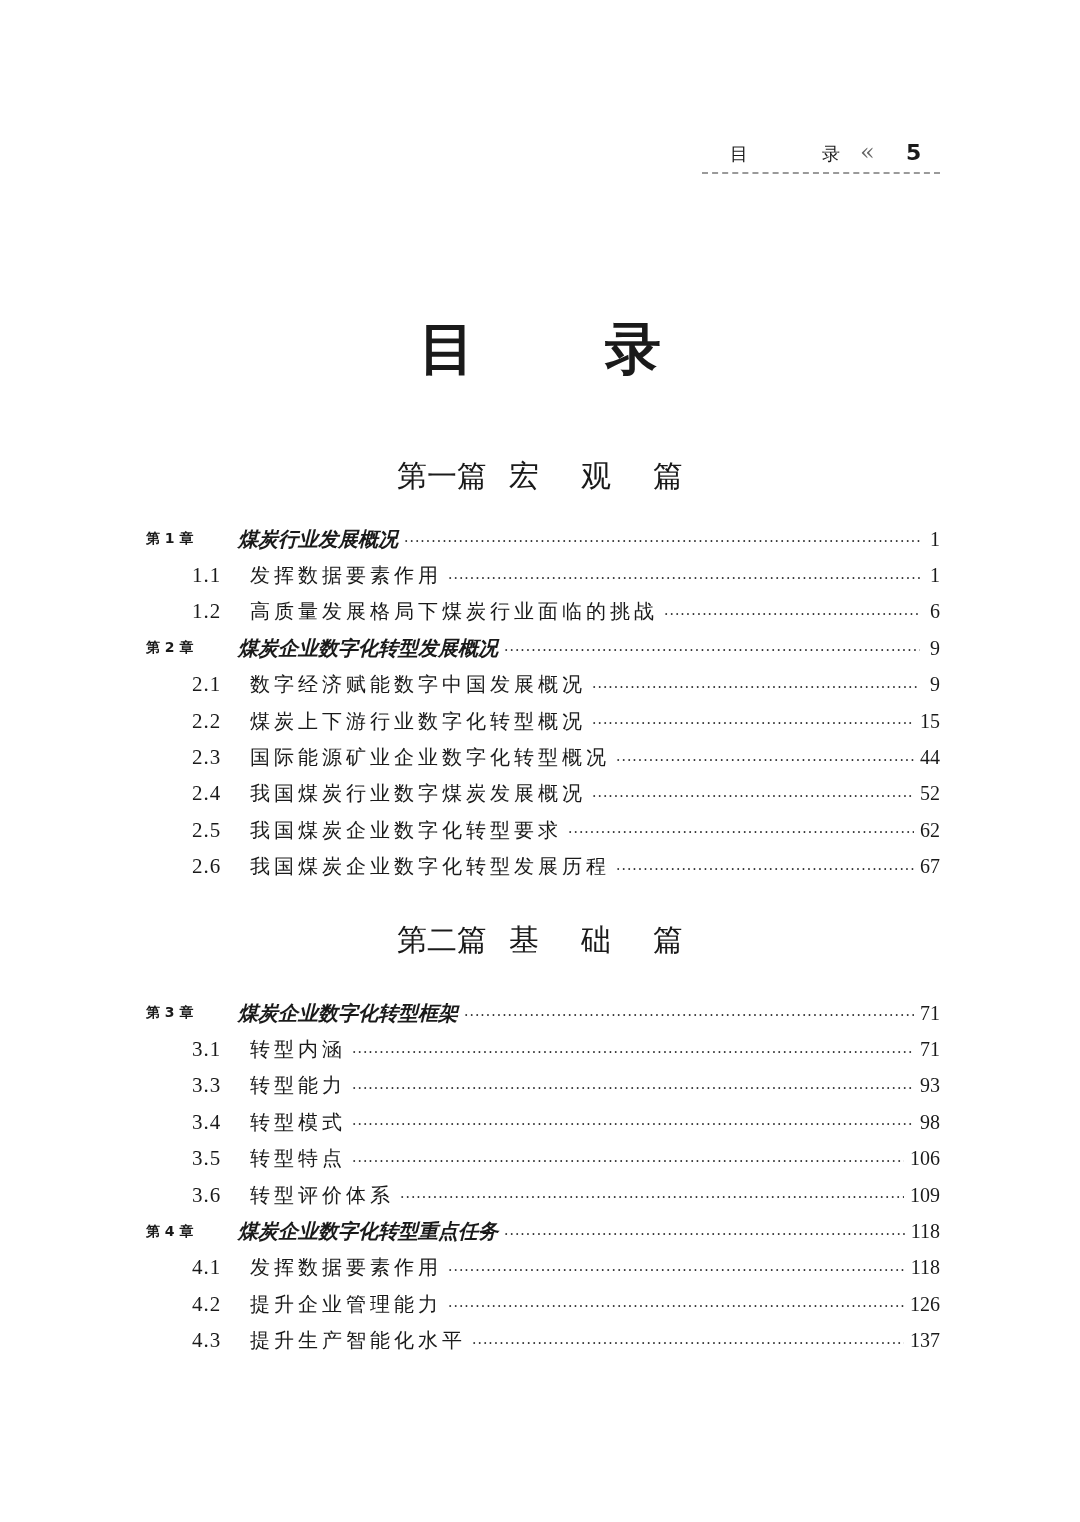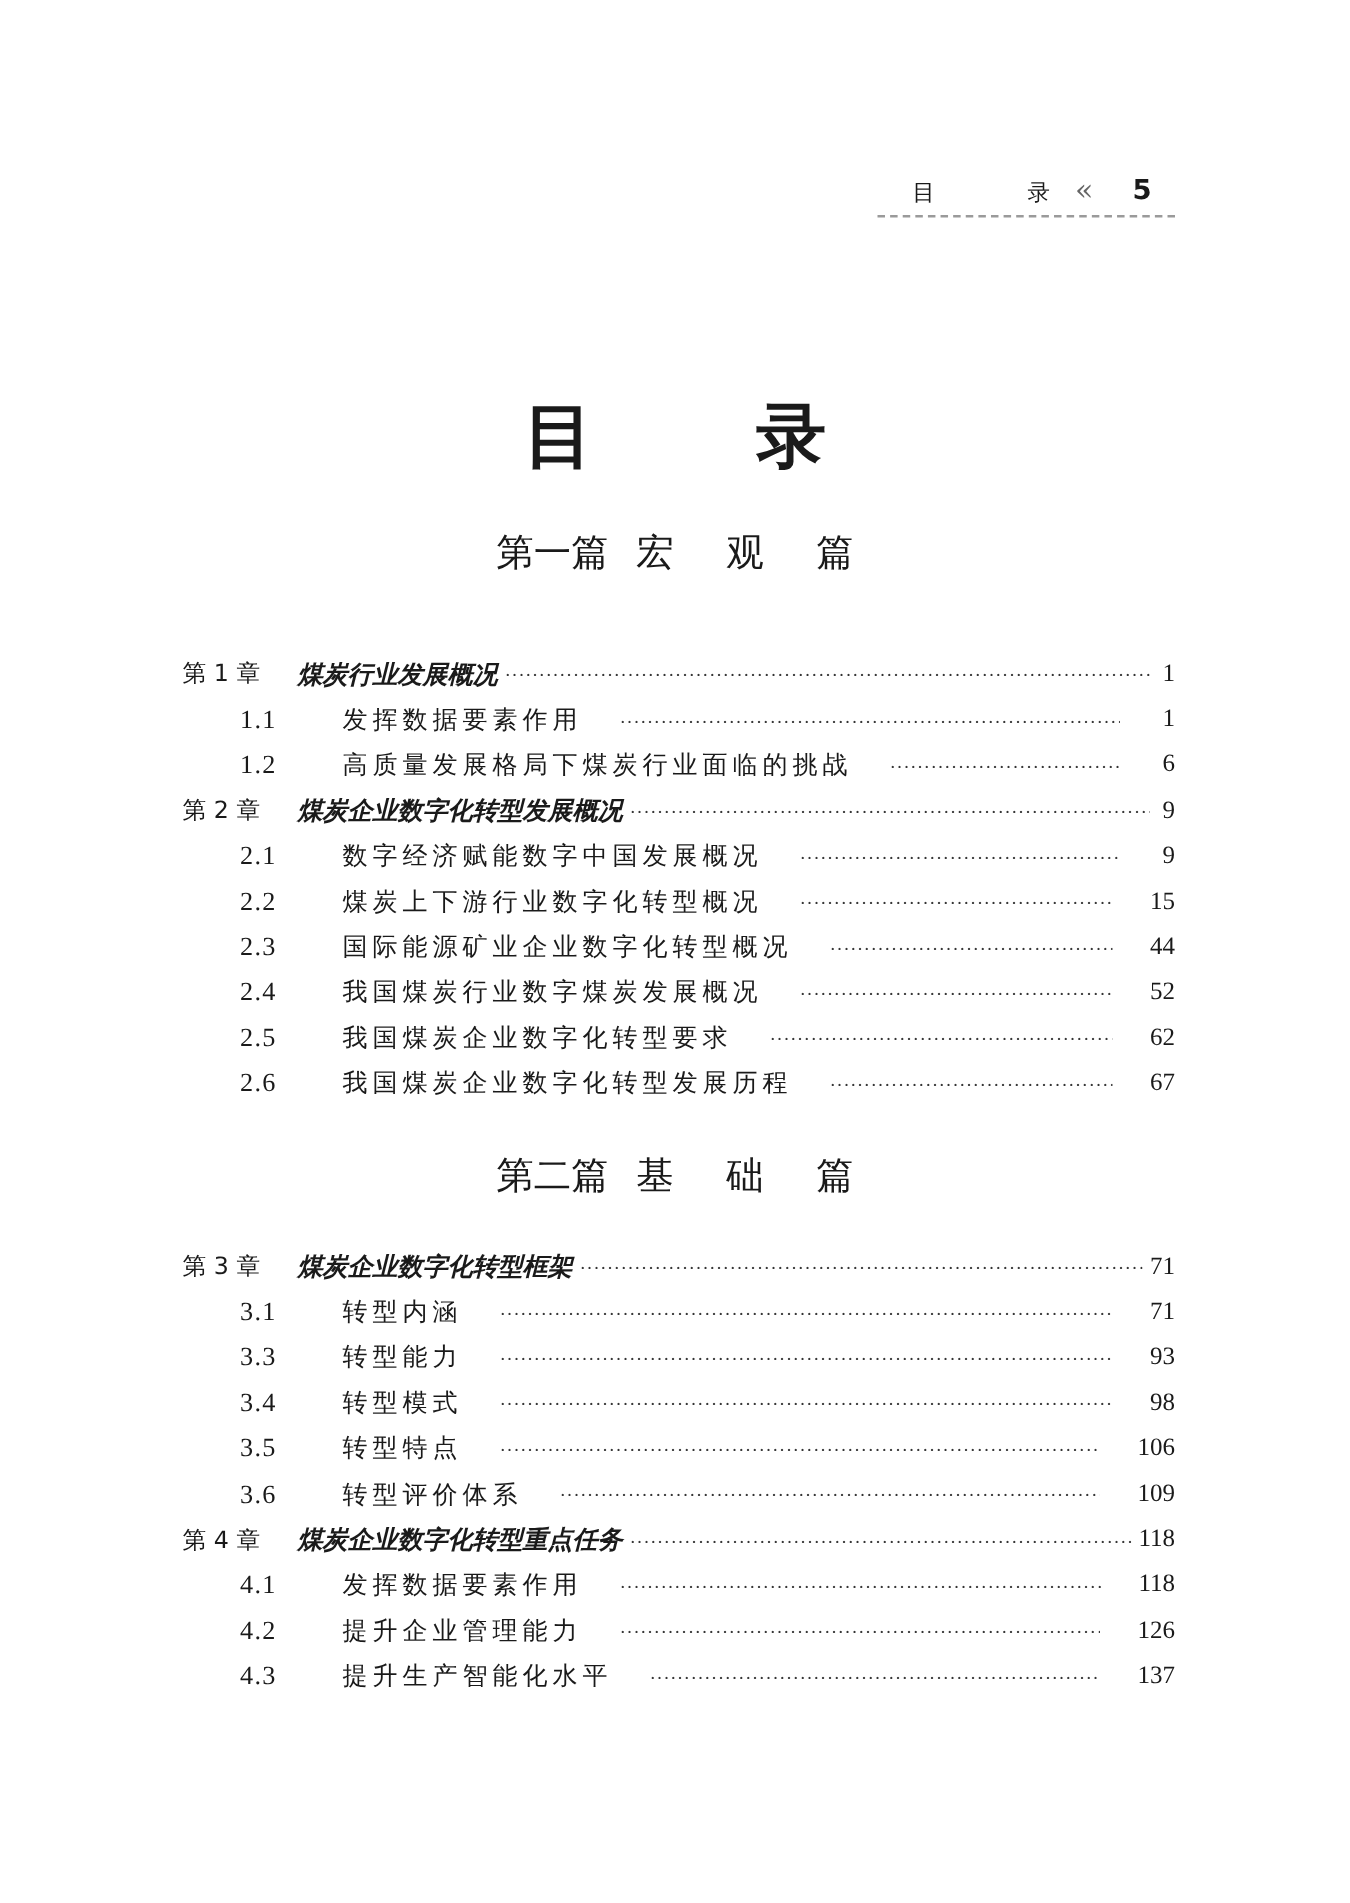--- a/index.html
+++ b/index.html
@@ -22,41 +22,41 @@
   .part-title .p3 { margin-right: 42px; }
 
   .toc-block { position: absolute; left: 146px; width: 794px; }
   .row { position: relative; height: 36.4px; display: flex; align-items: center; font-size: 20px; }
   .row .num { flex: 0 0 auto; }
   .row .label { flex: 0 0 auto; white-space: nowrap; }
   .row .leader { flex: 1 1 auto; overflow: hidden; white-space: nowrap; margin: 0 6px; color: #333; letter-spacing: 1px; font-size: 14px; position: relative; top: 2px; }
   .row .leader::before { content: "········································································································································"; }
   .row .page { flex: 0 0 auto; text-align: right; min-width: 14px; font-family: "Liberation Serif", serif; font-size: 20px; }
 
-  .chapter .num { width: 92px; font-weight: normal; font-family: "DejaVu Sans", sans-serif; font-size: 19px; }
+  .chapter .num { width: 92px; font-weight: bold; font-family: "DejaVu Sans", sans-serif; font-size: 14px; }
   .chapter .label { font-weight: bold; font-family: "DejaVu Sans", sans-serif; font-size: 20px; font-style: italic; }
-  .section { padding-left: 46px; gap: 24px; }
+  .section { padding-left: 46px; }
   .section .num { width: 58px; font-family: "Liberation Serif", serif; font-size: 21px; letter-spacing: 1px; }
   .section .label { letter-spacing: 4px; }
 </style>
 </head>
 <body>
 
 <div class="running-head">
   <span class="rh-char1">目</span>
   <span class="rh-char2">录</span>
   <span class="rh-chev">«</span>
   <span class="rh-page">5</span>
 </div>
 
 <div class="toc-title">
   <span class="t1">目</span><span>录</span>
 </div>
 
-<div class="part-title" style="top:422px;">
+<div class="part-title" style="top:456px;">
   <span class="p1">第一篇</span><span class="p2">宏</span><span class="p3">观</span><span>篇</span>
 </div>
 
 <div class="toc-block" style="top:521px;">
   <div class="row chapter">
     <span class="num">第 1 章</span>
     <span class="label">煤炭行业发展概况</span>
     <span class="leader"></span>
     <span class="page">1</span>
   </div>

